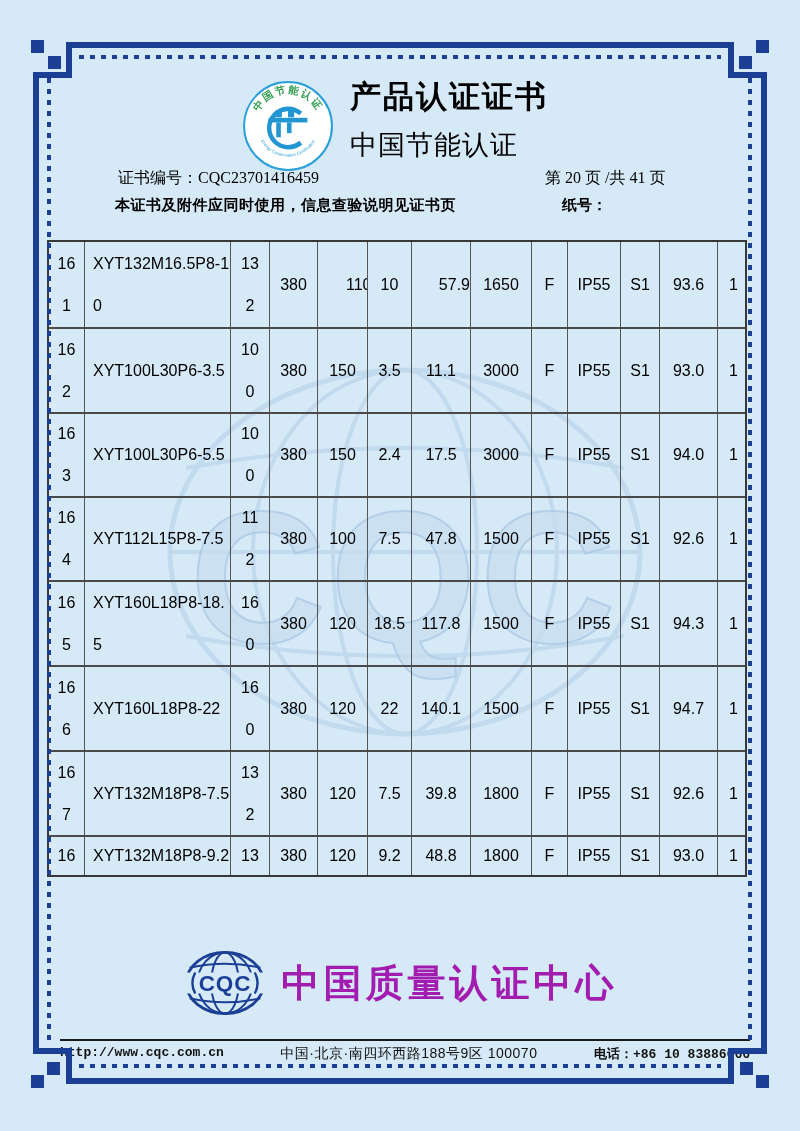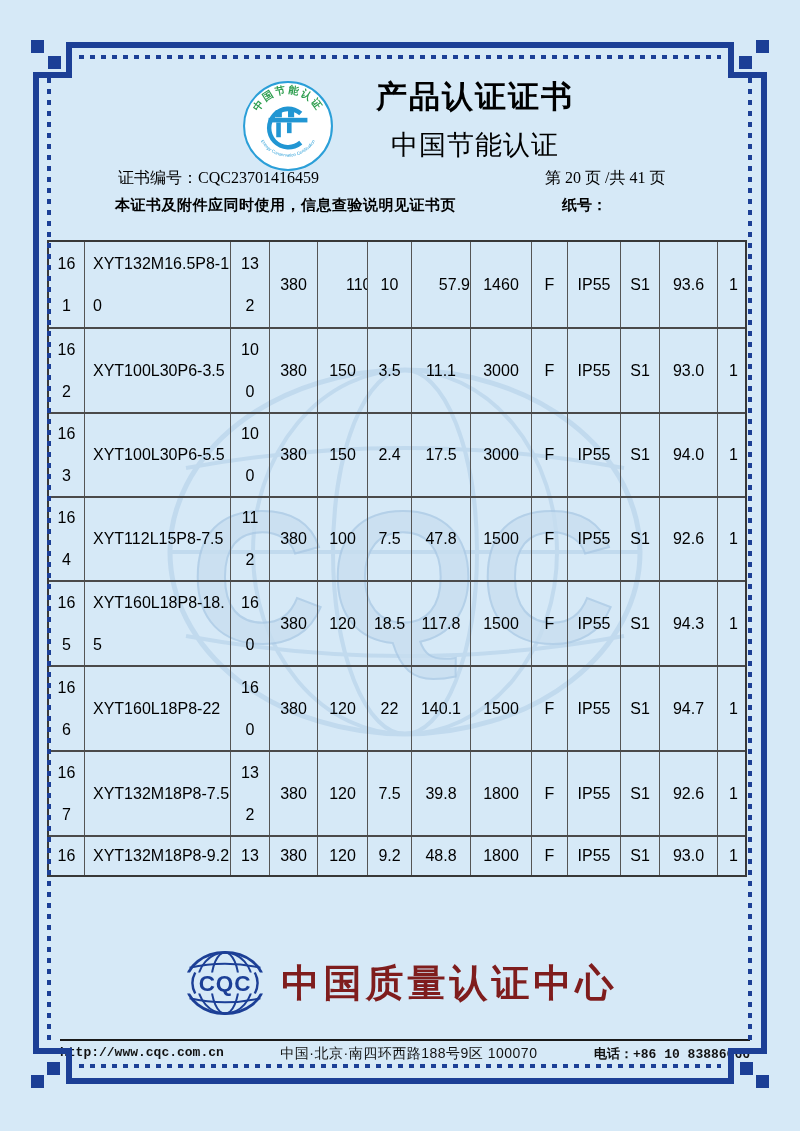--- a/index.html
+++ b/index.html
@@ -6,21 +6,21 @@
   body{font-family:"Liberation Sans",sans-serif;background:#e8eef4;}
   .page{position:relative;width:800px;height:1131px;background:#d6e9f7;overflow:hidden;}
   svg{display:block;}
   .frame,.watermark{position:absolute;left:0;top:0;pointer-events:none;}
   .watermark{z-index:1;}
   .content{position:absolute;inset:0;z-index:2;}
   .frame{z-index:3;}
 
   
   .energy-logo{position:absolute;left:242px;top:80px;width:92px;height:92px;}
-  .title-block{position:absolute;left:350px;top:76px;width:250px;text-align:center;color:#000;}
+  .title-block{position:absolute;left:350px;top:76px;width:250px;text-align:left;color:#000;}
   .title{font-size:31px;font-weight:900;letter-spacing:2px;white-space:nowrap;}
   .subtitle{font-size:27px;font-weight:500;letter-spacing:1px;margin-top:9px;white-space:nowrap;}
 
   .meta-row{position:absolute;top:168px;left:0;width:800px;height:22px;font-family:"Liberation Serif",serif;font-size:16px;color:#000;}
   .cert-no{position:absolute;left:118px;top:0;}
   .page-info{position:absolute;left:545px;top:0;}
   .note-row{position:absolute;top:196px;left:0;width:800px;height:20px;font-size:15px;font-weight:700;color:#000;}
   .usage-note{position:absolute;left:115px;top:0;letter-spacing:0.5px;}
   .paper-no{position:absolute;left:562px;top:0;}
 
@@ -32,21 +32,21 @@
           display:flex;flex-direction:column;justify-content:center;
           text-align:center;white-space:pre-line;line-height:42px;
           font-size:16px;color:#000;overflow:hidden;}
   .t-cell:first-child{border-left:none;}
   .t-cell.left{text-align:left;padding-left:8px;}
   .t-row.short .t-cell{line-height:34px;}
 
   
   .footer{position:absolute;left:0;top:946px;width:800px;height:74px;display:flex;align-items:center;justify-content:center;gap:15px;}
   .cqc-logo{width:84px;height:66px;}
-  .org-name{font-size:38px;font-weight:600;letter-spacing:4px;color:#7f1d1d;white-space:nowrap;}
+  .org-name{font-size:38px;font-weight:600;letter-spacing:4px;color:#a21caf;white-space:nowrap;}
 
   
   .bottom-bar{position:absolute;left:60px;top:1039px;width:690px;border-top:2px solid #1a1a1a;
               display:flex;justify-content:space-between;align-items:flex-start;padding-top:4px;box-sizing:border-box;color:#111;}
   .url,.phone{font-family:"Liberation Mono",monospace;font-size:13px;font-weight:700;}
   .address{font-size:14px;letter-spacing:0.5px;}
 </style>
 </head>
 <body>
 
@@ -110,21 +110,21 @@
           <div class="t-cell" style="width: 35px;">16
 1</div>
           <div class="t-cell left" style="width: 146px;">XYT132M16.5P8-1
 0</div>
           <div class="t-cell" style="width: 39px;">13
 2</div>
           <div class="t-cell" style="width: 48px;">380</div>
           <div class="t-cell" style="width: 50px; padding-left: 28px;">110</div>
           <div class="t-cell" style="width: 44px;">10</div>
           <div class="t-cell" style="width: 59px; text-align: right;">57.9</div>
-          <div class="t-cell" style="width: 61px;">1460</div>
+          <div class="t-cell" style="width: 61px;">1650</div>
           <div class="t-cell" style="width: 36px;">F</div>
           <div class="t-cell" style="width: 53px;">IP55</div>
           <div class="t-cell" style="width: 39px;">S1</div>
           <div class="t-cell" style="width: 58px;">93.6</div>
           <div class="t-cell" style="width: 32px;">1</div>
         </div>
         <div class="t-row" style="height: 85px;">
           <div class="t-cell" style="width: 35px;">16
 2</div>
           <div class="t-cell left" style="width: 146px;">XYT100L30P6-3.5</div>

